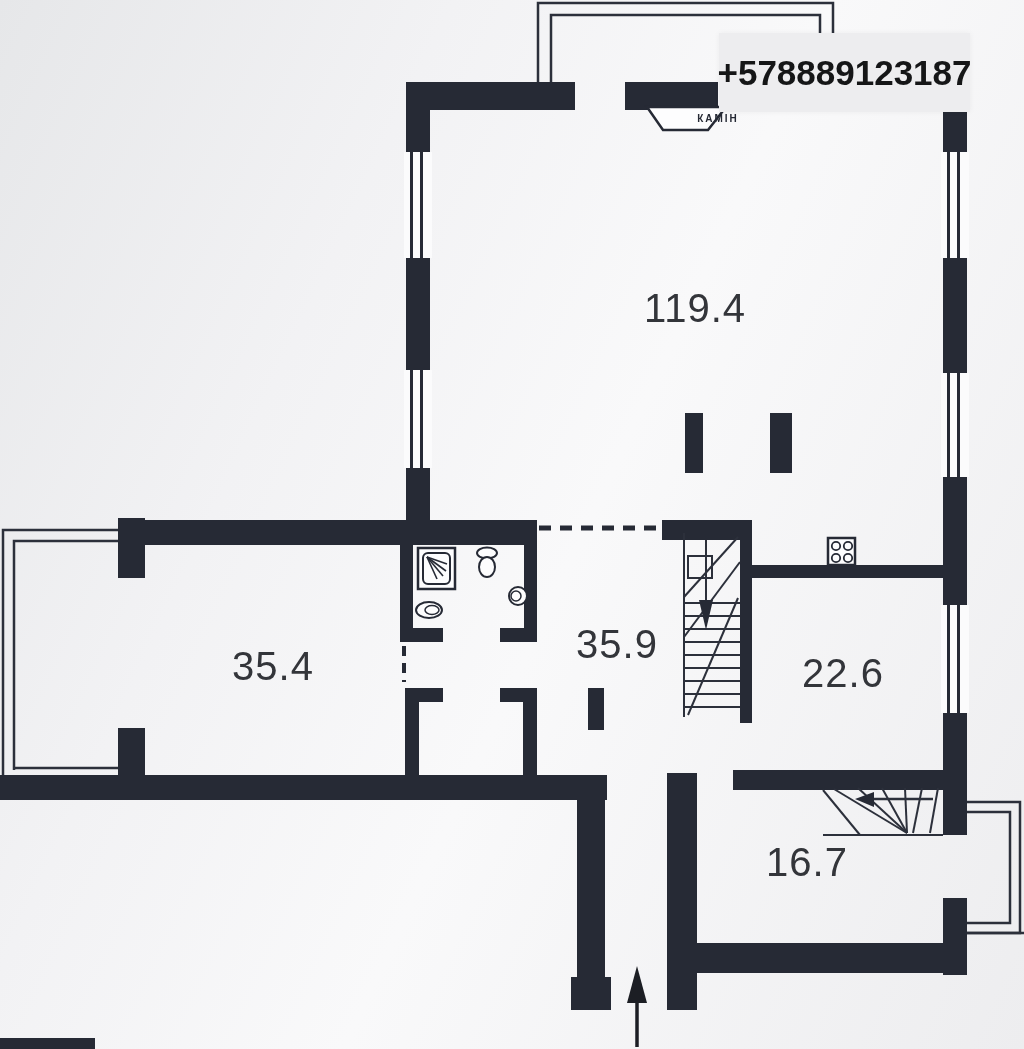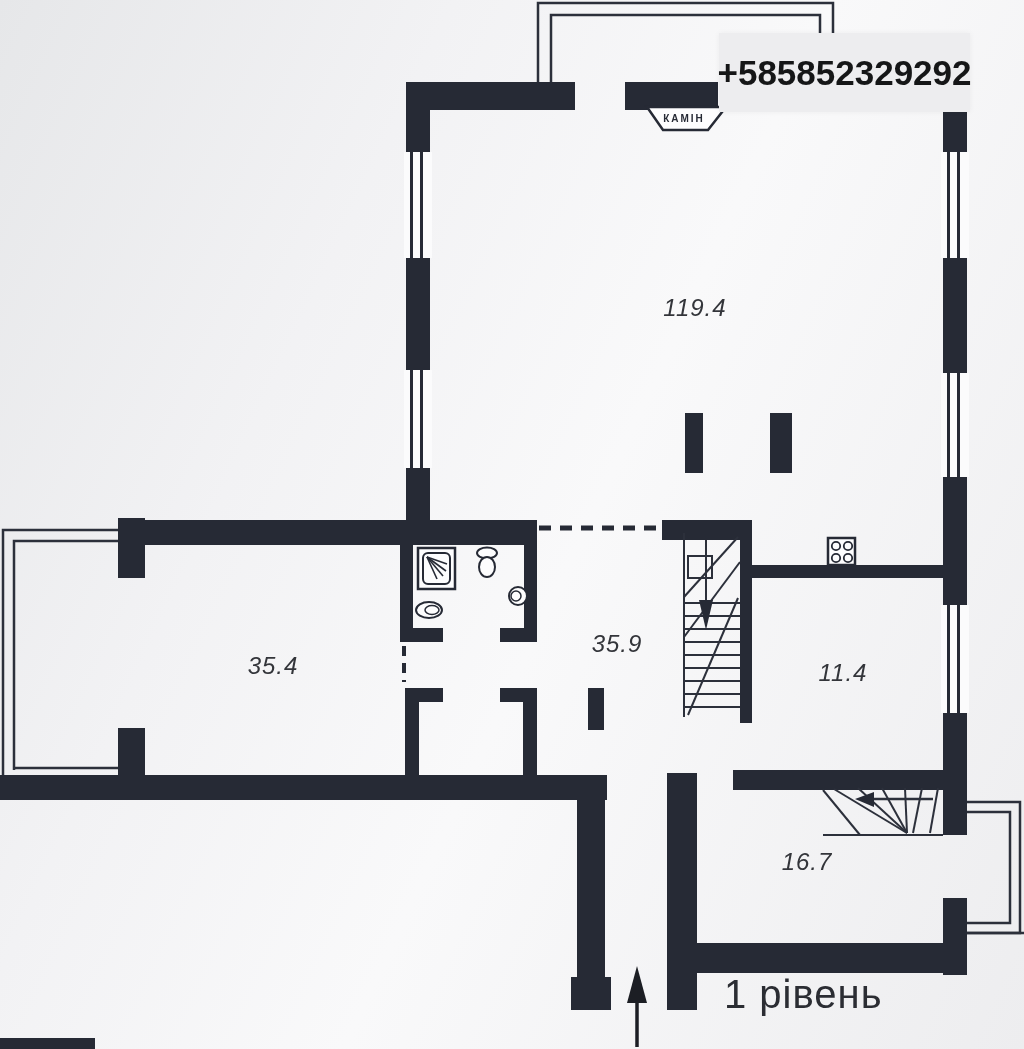--- a/index.html
+++ b/index.html
@@ -8,34 +8,33 @@
     font-family:"Liberation Sans",sans-serif;
     background:#ececee;
   }
   .stage{
     position:relative;width:1024px;height:1049px;
     background:linear-gradient(115deg,#e6e7e9 0%,#f2f2f4 30%,#f9f9fa 55%,#ededef 100%);
   }
   .stage svg{position:absolute;left:0;top:0;}
   .label{
     position:absolute;color:#33353a;
-    font-size:24px;letter-spacing:1px;
+    font-size:40px;letter-spacing:1px;
     transform:translate(-50%,-50%);
     white-space:nowrap;
-    font-style:italic;
   }
   .phone-banner{
     position:absolute;left:719px;top:33px;width:251px;height:79px;
     background:#ededef;
     display:flex;align-items:center;justify-content:center;
     font-weight:bold;font-size:35px;color:#151617;letter-spacing:0px;
     box-shadow:0 0 6px rgba(0,0,0,0.05);
   }
   .kamin-label{
-    position:absolute;left:684px;top:118px;transform:translate(-50%,-50%);
+    position:absolute;left:718px;top:118px;transform:translate(-50%,-50%);
     font-size:10px;font-weight:bold;color:#262a35;letter-spacing:2px;
   }
   .level-label{
     position:absolute;left:724px;top:972px;
     font-size:40px;color:#2b2d33;letter-spacing:1px;
   }
 </style>
 </head>
 <body>
 
@@ -197,21 +196,20 @@
 
   <g>
     <line x1="637" y1="1047" x2="637" y2="1000" stroke="#1c1e24" stroke-width="3.5"></line>
     <polygon points="627,1003 647,1003 637,966" fill="#1c1e24"></polygon>
   </g>
 </svg>
 
   <div class="label" style="left:695px;top:308px;">119.4</div>
   <div class="label" style="left:273px;top:666px;">35.4</div>
   <div class="label" style="left:617px;top:644px;">35.9</div>
-  <div class="label" style="left:843px;top:673px;">11.4</div>
+  <div class="label" style="left:843px;top:673px;">22.6</div>
   <div class="label" style="left:807px;top:862px;">16.7</div>
 
   <div class="kamin-label">КАМІН</div>
-  <div class="level-label">1 рівень</div>
-
-  <div class="phone-banner">+585852329292</div>
+
+  <div class="phone-banner">+578889123187</div>
 
 </div>
 
 </body></html>

